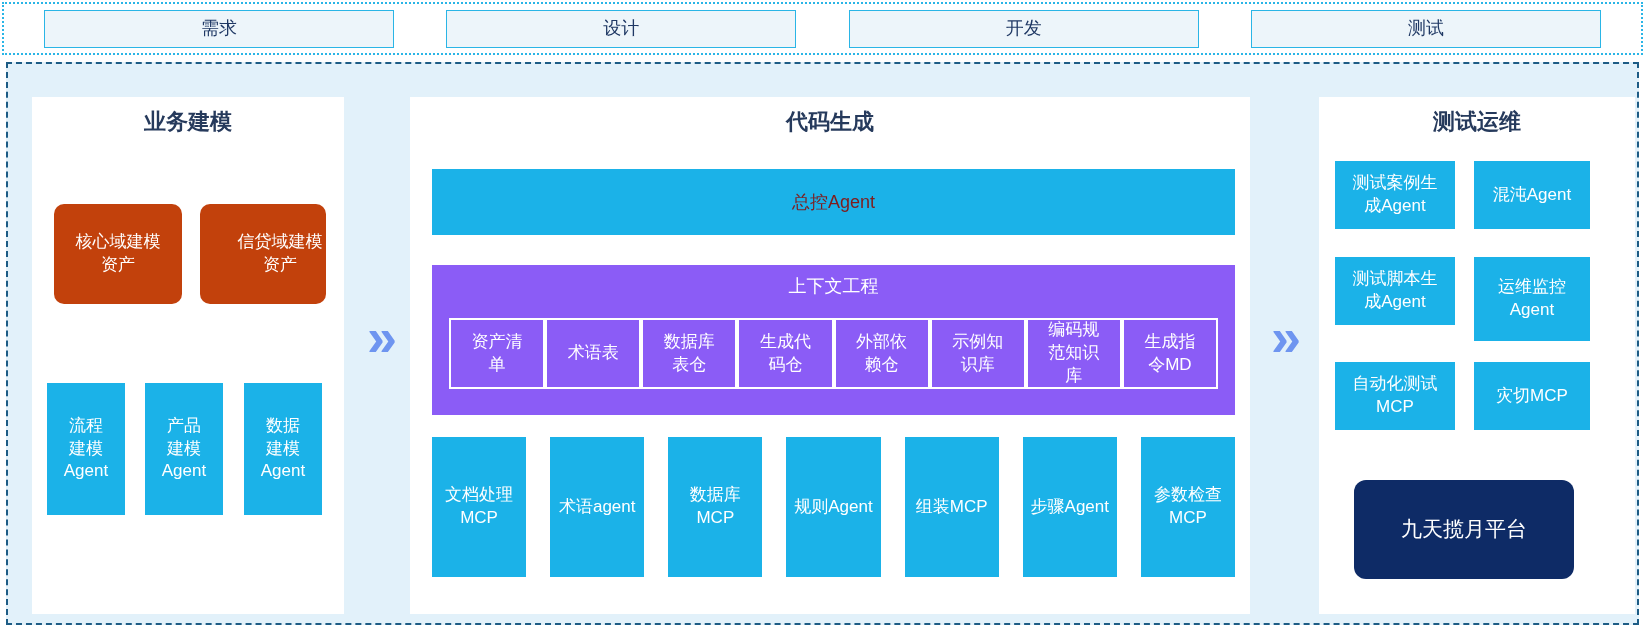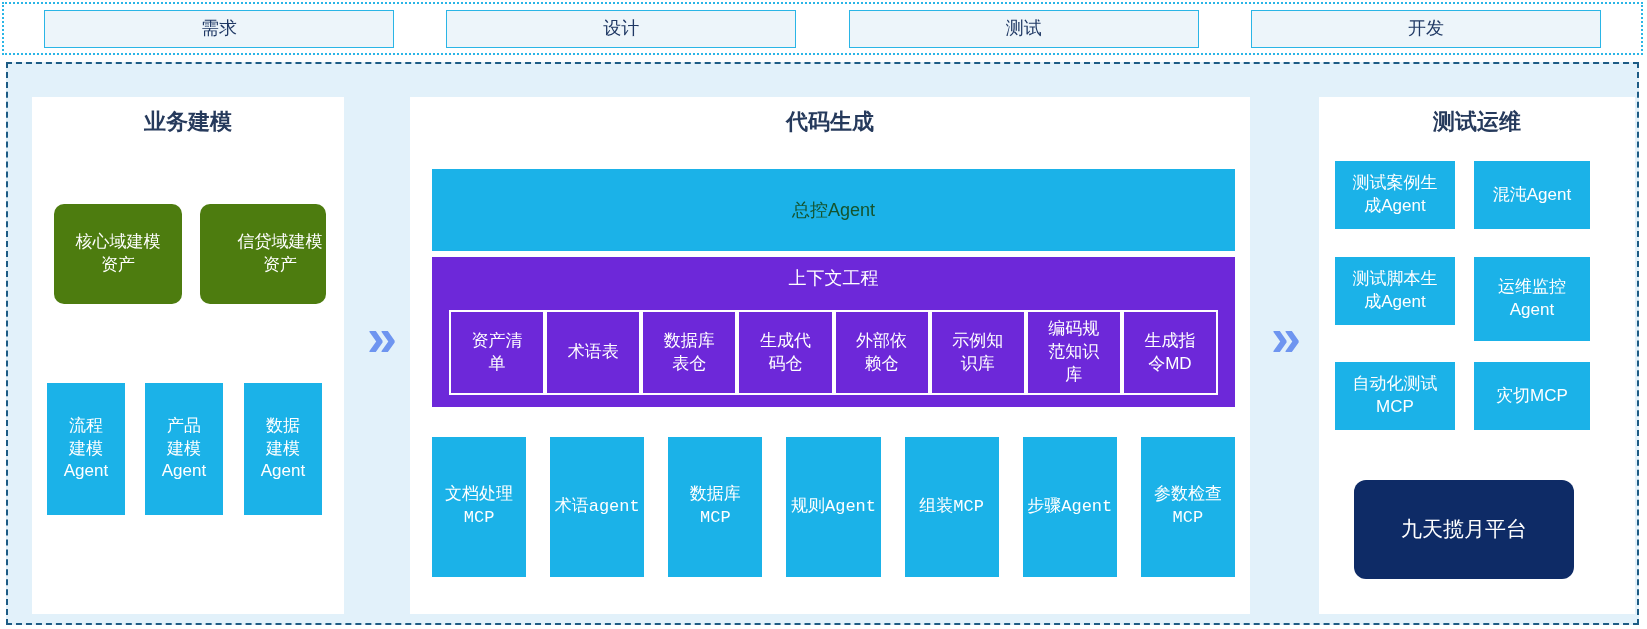--- a/index.html
+++ b/index.html
@@ -33,56 +33,56 @@
   }
 
   .label { white-space:pre-line; text-align:center; line-height:1.35; }
 
   .box-cyan {
     position:absolute; background:#1bb2e8; color:#ffffff;
     display:flex; align-items:center; justify-content:center;
     font-size:17px;
   }
   .box-navy {
-    position:absolute; background:#4d7c0f; color:#ffffff; border-radius:10px;
+    position:absolute; background:#c2410c; color:#ffffff; border-radius:10px;
     display:flex; align-items:center; justify-content:center;
     font-size:17px;
   }
 
   .chevron {
     position:absolute; width:48px; height:55px;
     display:flex; align-items:center; justify-content:center;
     color:#6e95f0; font-size:54px; font-weight:bold; line-height:1;
   }
 
   
   .master-bar {
-    position:absolute; left:22px; top:72px; width:803px; height:82px;
-    background:#1bb2e8; color:#14532d; font-size:18px;
+    position:absolute; left:22px; top:72px; width:803px; height:66px;
+    background:#1bb2e8; color:#7f1d1d; font-size:18px;
     display:flex; align-items:center; justify-content:center;
   }
   .ctx-container {
-    position:absolute; left:22px; top:160px; width:803px; height:150px;
-    background:#6d28d9;
+    position:absolute; left:22px; top:168px; width:803px; height:150px;
+    background:#8b5cf6;
   }
   .ctx-title {
     position:absolute; left:0; right:0; top:9px; text-align:center;
     color:#ffffff; font-size:18px;
   }
   .ctx-row {
-    position:absolute; left:17px; right:17px; top:53px; height:85px;
+    position:absolute; left:17px; right:17px; top:53px; height:71px;
     display:flex; 
   }
   .ctx-box {
     flex:1; border:2px solid #ffffff; color:#ffffff; font-size:17px;
     display:flex; align-items:center; justify-content:center;
   }
   .mcp-row {
     position:absolute; left:22px; top:340px; width:803px; height:140px;
-    display:flex; gap:24px;font-family:Liberation Mono, monospace;
+    display:flex; gap:24px;
   }
   .mcp-box {
     flex:1; background:#1bb2e8; color:#ffffff; font-size:17px;
     display:flex; align-items:center; justify-content:center;
   }
 
   .platform-box {
     position:absolute; left:35px; top:383px; width:220px; height:99px;
     background:#0e2b66; color:#ffffff; border-radius:12px; font-size:21px;
     display:flex; align-items:center; justify-content:center;
@@ -94,24 +94,24 @@
 <div class="page">
 
   <div class="phase-strip">
     <div class="phase-box">
       <span class="label">需求</span>
     </div>
     <div class="phase-box">
       <span class="label">设计</span>
     </div>
     <div class="phase-box">
+      <span class="label">开发</span>
+    </div>
+    <div class="phase-box">
       <span class="label">测试</span>
-    </div>
-    <div class="phase-box">
-      <span class="label">开发</span>
     </div>
   </div>
 
   <div class="main-area">
 
     <div class="card" style="left:24px; width:312px;">
       <div class="card-title">业务建模</div>
       <div class="box-navy" style="left:22px; top:107px; width:128px; height:100px;">
         <span class="label">核心域建模
 资产</span>

